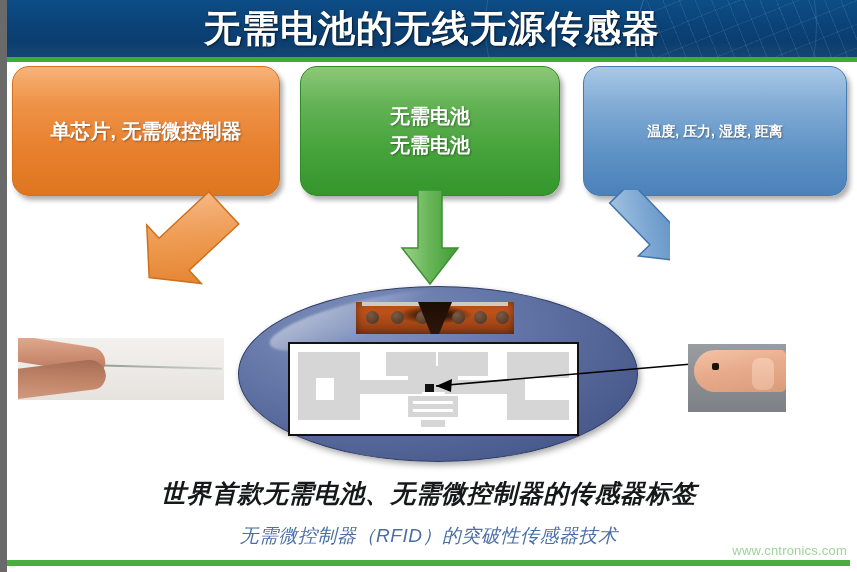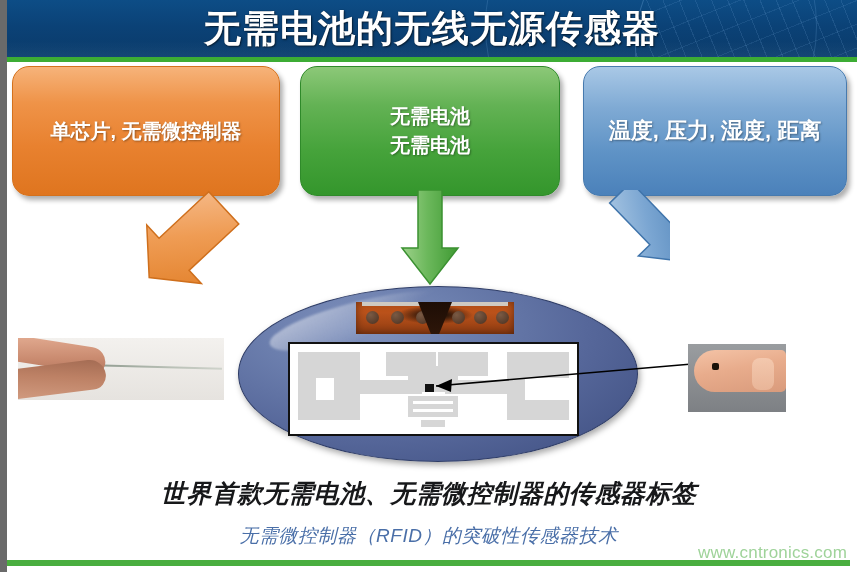--- a/index.html
+++ b/index.html
@@ -62,21 +62,21 @@
   }
   .box-green{
     left:300px;top:66px;width:258px;height:128px;
     background:linear-gradient(180deg,#8cc878 0%,#63b254 30%,#46a33b 65%,#34962c 100%);
     border:1px solid #2f8a2a;
   }
   .box-blue{
     left:583px;top:66px;width:262px;height:128px;
     background:linear-gradient(180deg,#a9c8e6 0%,#7faad4 32%,#5f93c6 66%,#4b81ba 100%);
     border:1px solid #477aae;
-    font-size:22px;
+    font-size:14px;
   }
 
   
   .arrow{position:absolute;}
   .arrow svg{display:block;}
 
   
   .ellipse{
     position:absolute;left:238px;top:286px;width:398px;height:174px;
     border-radius:50%;
@@ -157,21 +157,21 @@
     position:absolute;left:0;top:477px;width:857px;text-align:center;
     font-size:25px;font-weight:bold;font-style:italic;color:#17181a;
     letter-spacing:.5px;
   }
   .caption-sub{
     position:absolute;left:0;top:523px;width:857px;text-align:center;
     font-size:19px;font-style:italic;color:#4a6fa8;letter-spacing:.5px;
   }
   .watermark{
     position:absolute;right:10px;top:543px;
-    font-size:17px;color:#9fd39a;letter-spacing:.2px;
+    font-size:13px;color:#9fd39a;letter-spacing:.2px;
   }
 </style>
 </head>
 <body>
 
 <div class="slide">
 
   <div class="edge-left"></div>
 
   <div class="banner">

